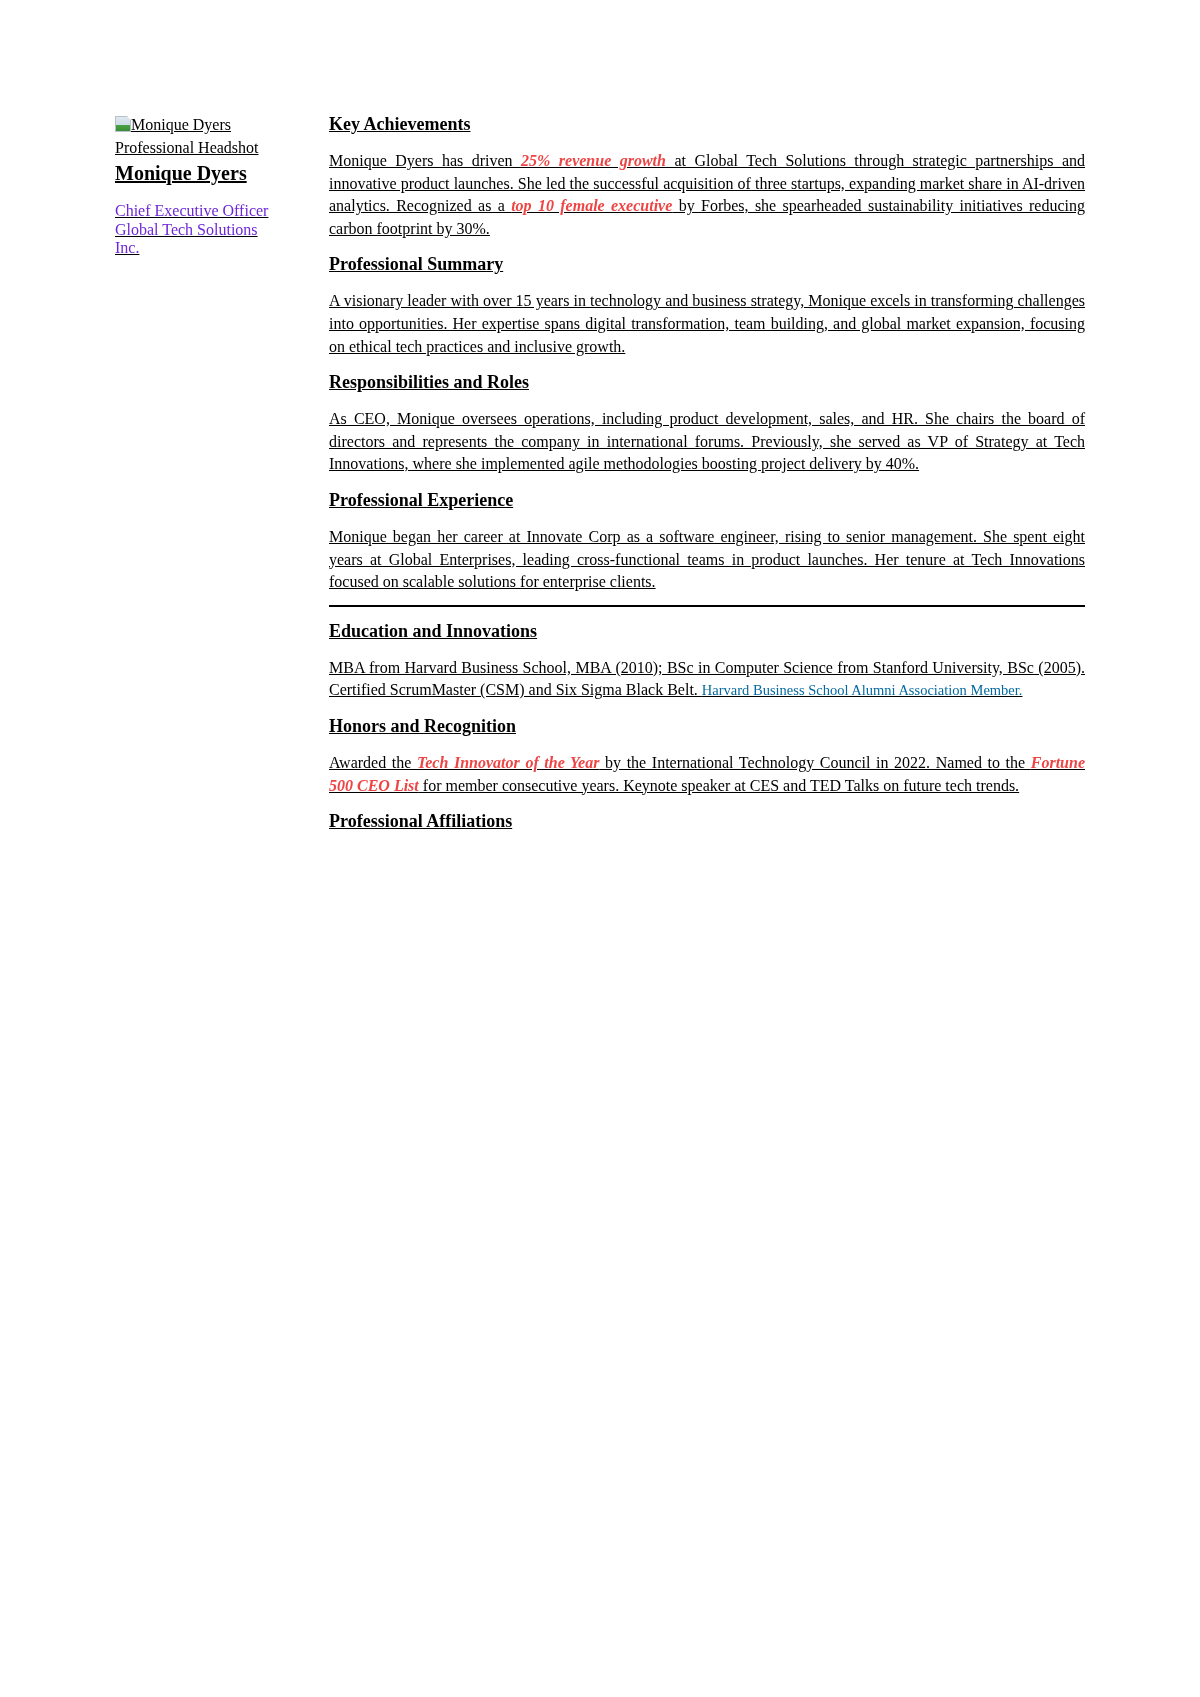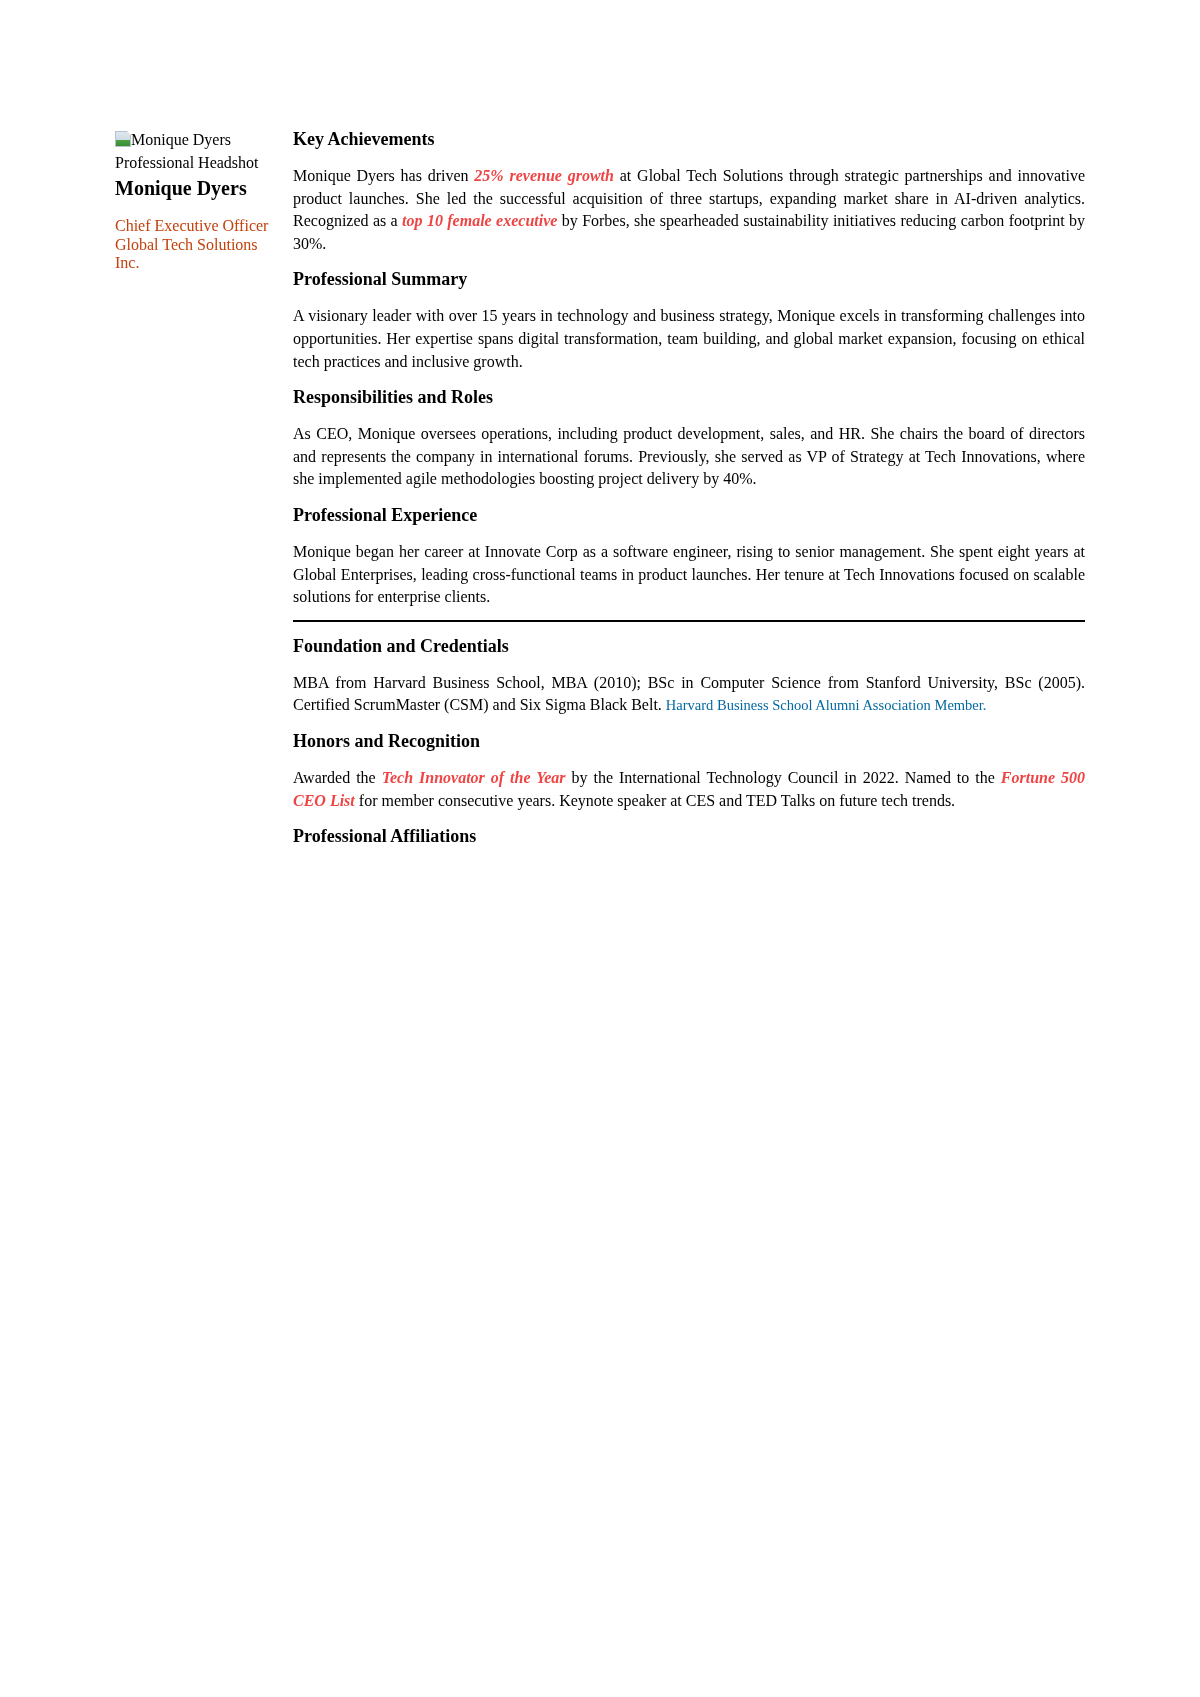--- a/index.html
+++ b/index.html
@@ -11,25 +11,26 @@
       width: 1200px;
       height: 1697px;
       position: relative;
       font-family: "Liberation Serif", "DejaVu Serif", serif;
       color: #000000;
       overflow: hidden;
     }
     .page {
       position: absolute;
       left: 115px;
-      top: 128px;
+      top: 113px;
       width: 970px;
       display: flex;
       flex-direction: row;
       align-items: flex-start;
+      text-decoration: underline;
     }
     .sidebar {
       width: 162px;
       flex: 0 0 162px;
       margin-right: 16px;
     }
     .headshot {
       font-size: 16px;
       line-height: 23px;
       color: #000;
@@ -46,27 +47,28 @@
       box-sizing: border-box;
       clip-path: polygon(0 0, 75% 0, 100% 25%, 100% 100%, 0 100%);
     }
     .name {
       font-size: 20px;
       font-weight: bold;
       line-height: 26px;
       margin: 1px 0 16px 0;
     }
     .title-block {
-      color: #c2410c;
+      color: #6d28d9;
       font-size: 16px;
       line-height: 18.5px;
     }
     .main {
       flex: 1 1 auto;
       width: 792px;
+      margin-left: 36px;
     }
     h2 {
       font-size: 18px;
       font-weight: bold;
       margin: 0 0 15px 0;
       line-height: 22px;
     }
     p {
       font-size: 16px;
       line-height: 22.6px;
@@ -121,21 +123,21 @@
     </section>
 
     <section>
       <h2>Professional Experience</h2>
       <p style="margin-bottom:0"><span>Monique began her career at Innovate Corp as a software engineer, rising to senior management. She spent eight years at Global Enterprises, leading cross-functional teams in product launches. Her tenure at Tech Innovations focused on scalable solutions for enterprise clients.</span></p>
     </section>
 
     <hr class="divider">
 
     <section>
-      <h2>Foundation and Credentials</h2>
+      <h2>Education and Innovations</h2>
       <p><span>MBA from Harvard Business School, MBA (2010); BSc in Computer Science from Stanford University, BSc (2005). Certified ScrumMaster (CSM) and Six Sigma Black Belt. </span><span class="note">Harvard Business School Alumni Association Member.</span></p>
     </section>
 
     <section>
       <h2>Honors and Recognition</h2>
       <p><span>Awarded the </span><span class="hl">Tech Innovator of the Year</span><span> by the International Technology Council in 2022. Named to the </span><span class="hl">Fortune 500 CEO List</span><span> for member consecutive years. Keynote speaker at CES and TED Talks on future tech trends.</span></p>
     </section>
 
     <section>
       <h2>Professional Affiliations</h2>

